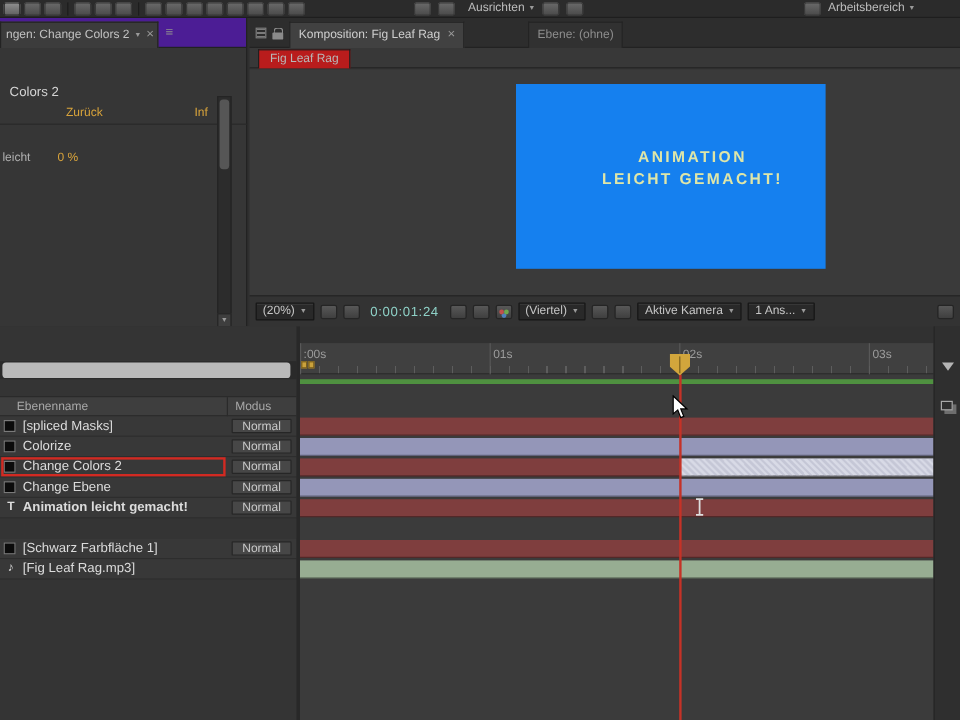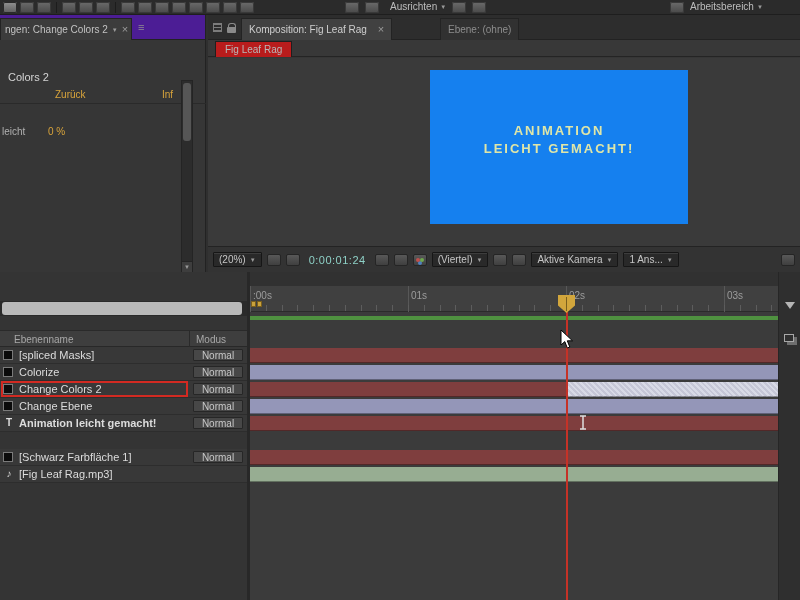--- a/index.html
+++ b/index.html
@@ -42,30 +42,30 @@
   .fx-scroll-btn{position:absolute;left:181px;top:221px;width:12px;height:12px;background:#3e3e3e;
     border:1px solid #242424;color:#9a9a9a;font-size:6px;text-align:center;line-height:11px;}
   
   .comp-panel{position:absolute;left:208px;top:15px;width:592px;height:257px;background:#363636;}
   .comp-tabbar{position:relative;height:25px;background:#2d2d2d;border-bottom:1px solid #222;}
   .grip{position:absolute;left:5px;top:8px;width:9px;height:9px;border:1px solid #7c7c7c;
     background:repeating-linear-gradient(0deg,#7c7c7c 0 1px,transparent 1px 3px);}
   .lock{position:absolute;left:19px;top:12px;width:9px;height:6px;background:#8a8a8a;border-radius:1px;}
   .lock::before{content:"";position:absolute;left:1px;top:-4px;width:6px;height:5px;
     border:1.5px solid #8a8a8a;border-bottom:none;border-radius:3px 3px 0 0;}
-  .tab{position:absolute;top:3px;height:22px;display:flex;align-items:center;gap:11px;
+  .tab{position:absolute;top:3px;height:22px;display:flex;align-items:center;gap:6px;
     padding:0 7px;font-size:10px;border:1px solid #232323;border-bottom:none;white-space:nowrap;}
   .tab.active{left:33px;background:#414141;color:#cfcfcf;}
   .tab.inactive{left:232px;background:#313131;color:#8d8d8d;}
   .viewer-tabbar{position:relative;height:17px;background:#383838;border-bottom:1px solid #242424;}
   .viewer-tab{position:absolute;left:7px;top:1px;height:16px;padding:0 9px;background:#b91c1c;
     border:1px solid #1f1f1f;border-bottom:none;color:#b8b8b8;font-size:10px;line-height:15px;}
   .viewport{position:absolute;left:0;top:43px;width:592px;height:188px;background:#3a3a3a;}
   .canvas{position:absolute;left:222px;top:12px;width:258px;height:154px;}
-  .canvas-text{position:absolute;left:0;top:52px;width:100%;text-align:center;font-weight:bold;
+  .canvas-text{position:absolute;left:18px;top:52px;width:100%;text-align:center;font-weight:bold;
     font-size:13px;letter-spacing:2px;line-height:18px;}
   .comp-bottom{position:absolute;left:0;top:231px;width:592px;height:26px;background:#333;
     border-top:1px solid #232323;display:flex;align-items:center;gap:5px;padding:0 5px;}
   .bicon{width:14px;height:12px;background:linear-gradient(#585858,#3f3f3f);
     border:1px solid #252525;border-radius:2px;flex:0 0 auto;position:relative;}
   .timecode{color:#8ed0c6;font-size:11px;letter-spacing:.5px;margin:0 4px;}
   .channels-icon::after{content:"";position:absolute;left:2px;top:3px;width:4px;height:4px;border-radius:50%;
     background:#c0504d;box-shadow:4px 0 0 #6fa84f,2px 3px 0 #4f81bd;}
   
   .timeline{position:absolute;left:0;top:272px;width:800px;height:328px;background:#383838;}

